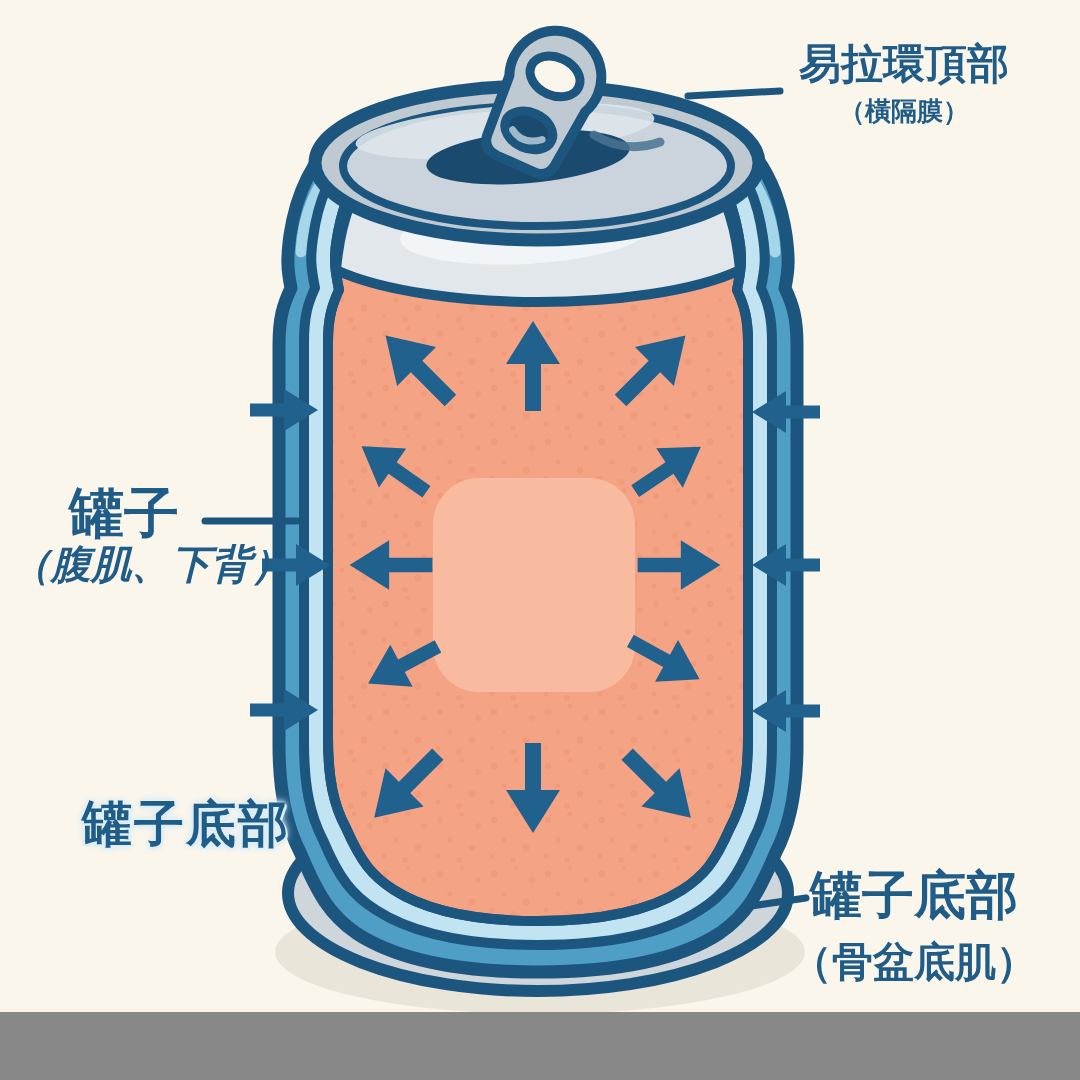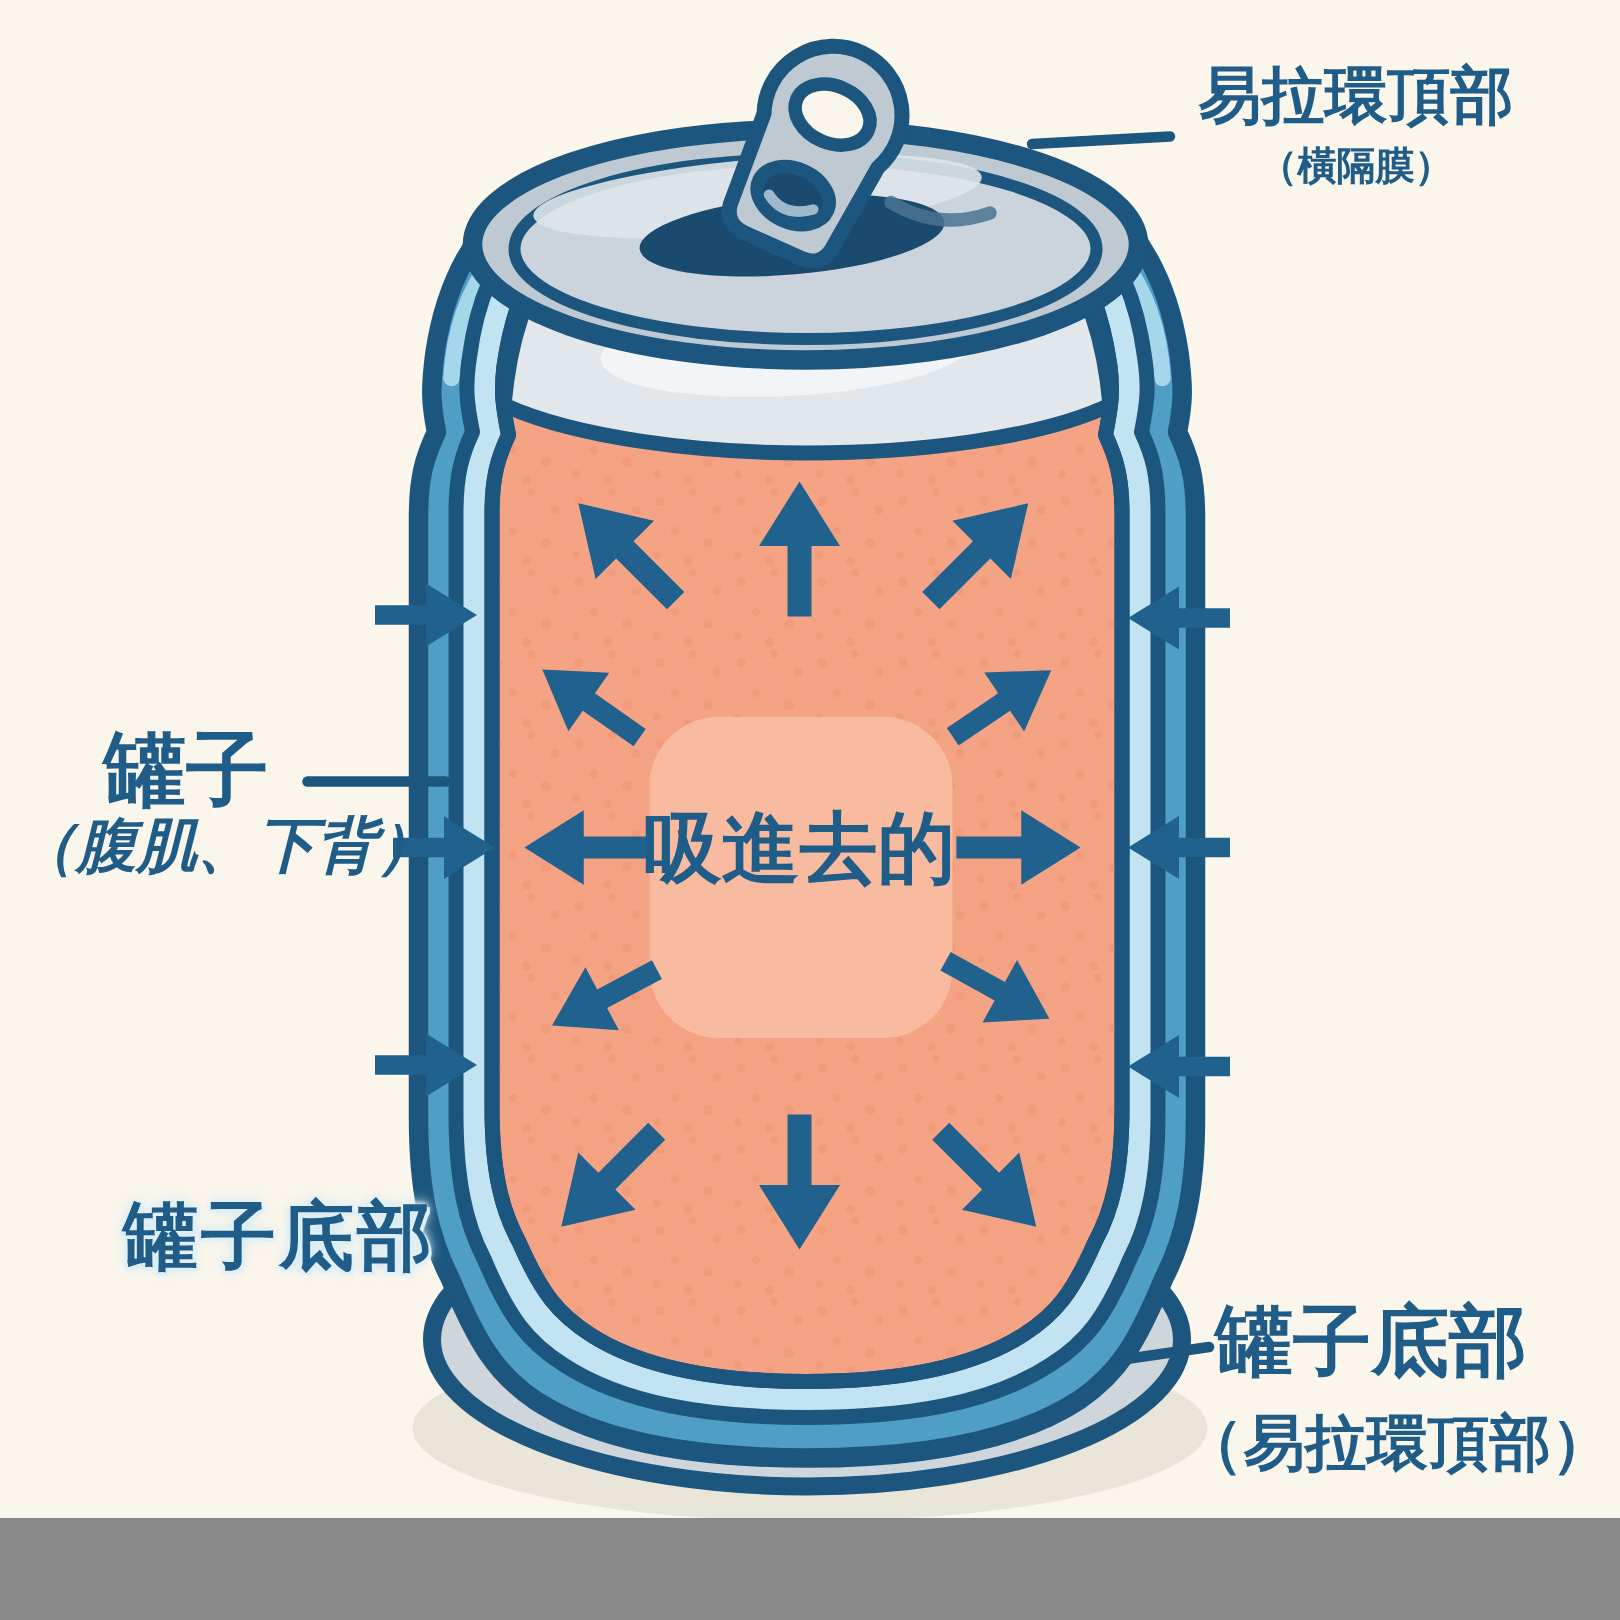--- a/index.html
+++ b/index.html
@@ -164,23 +164,22 @@
 
   <div class="label lbl-top-right">
     <div class="l1">易拉環頂部</div>
     <div class="l2">（橫隔膜）</div>
   </div>
 
   <div class="label lbl-left-1">罐子</div>
   <div class="label lbl-left-2">（腹肌、下背）</div>
 
   <div class="label lbl-center">
-    <div>吸進去的</div>
   </div>
 
   <div class="label lbl-bottom-left">罐子底部</div>
 
   <div class="label lbl-bottom-right">
     <div class="l1">罐子底部</div>
-    <div class="l2">（易拉環頂部）</div>
+    <div class="l2">（骨盆底肌）</div>
   </div>
 
 </div>
 
 </body></html>

